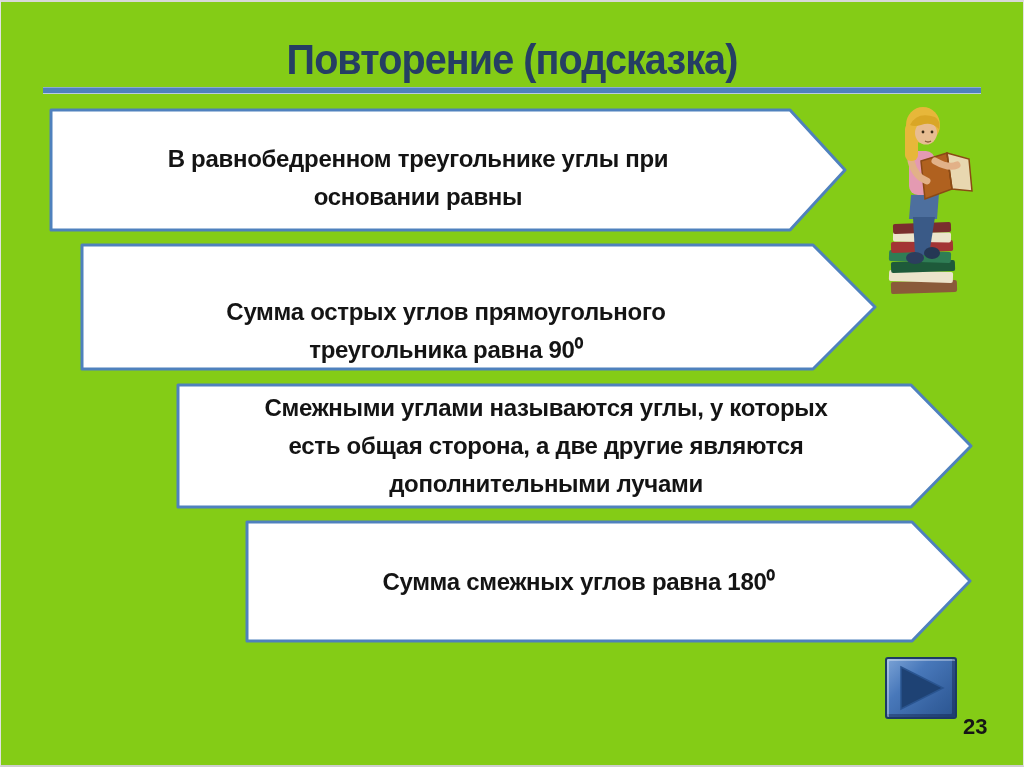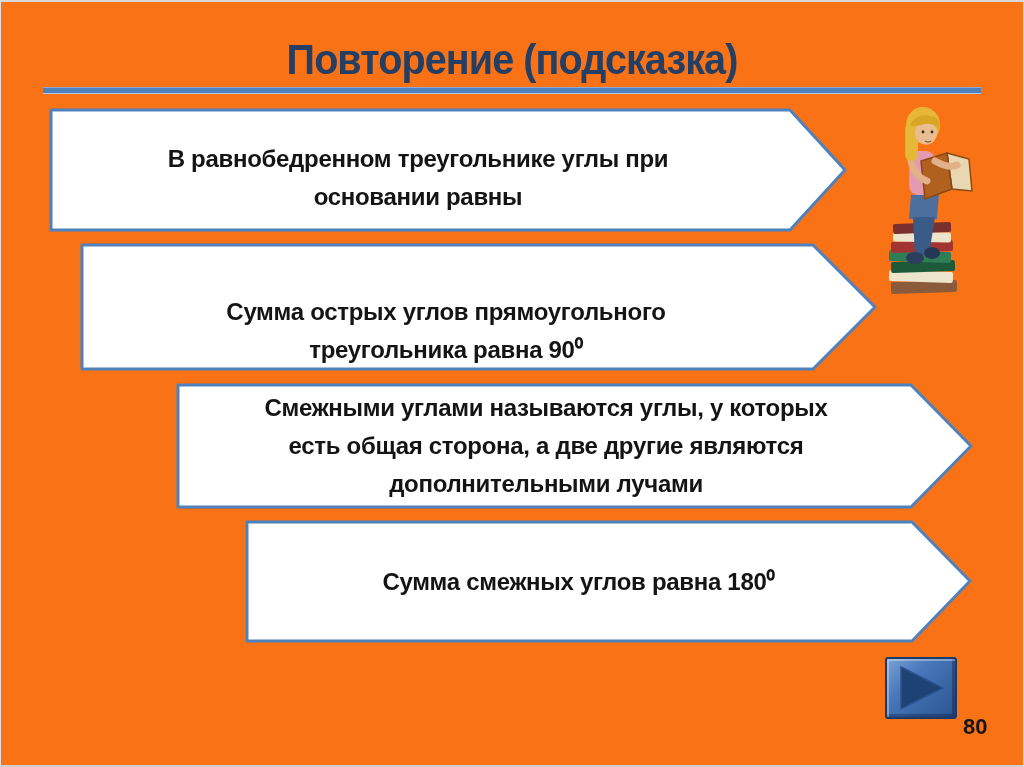--- a/index.html
+++ b/index.html
@@ -1,20 +1,20 @@
 <!DOCTYPE html>
 <html><head>
 <meta charset="utf-8">
 <style>
   html,body { margin:0; padding:0; background:#ffffff; }
   .slide {
     position: relative;
     width: 1024px;
     height: 767px;
-    background: #f97316;
+    background: #84cc16;
     border-top: 2px solid #d8d8d8;
     border-bottom: 2px solid #cfcfcf;
     border-left: 1px solid #e2e2e2;
     border-right: 1px solid #e2e2e2;
     box-sizing: border-box;
     overflow: hidden;
     font-family: "Liberation Sans", sans-serif;
   }
   .slide-title {
     position: absolute;
@@ -174,15 +174,15 @@
       <path d="M48 38 Q51 40 54 38" stroke="#8a5a3a" stroke-width="1.4" fill="none"></path>
     </g>
   </svg>
 
   <button class="next-button">
     <svg width="64" height="54" viewBox="0 0 64 54">
       <polygon points="12,6 54,27 12,48" fill="#1e4274" stroke="#2a5590" stroke-width="1.5"></polygon>
     </svg>
   </button>
 
-  <div class="page-number">80</div>
+  <div class="page-number">23</div>
 
 </div>
 
 </body></html>

